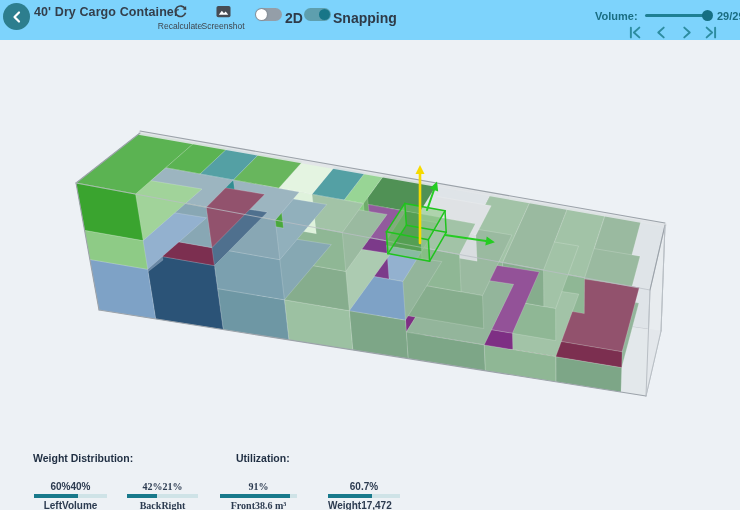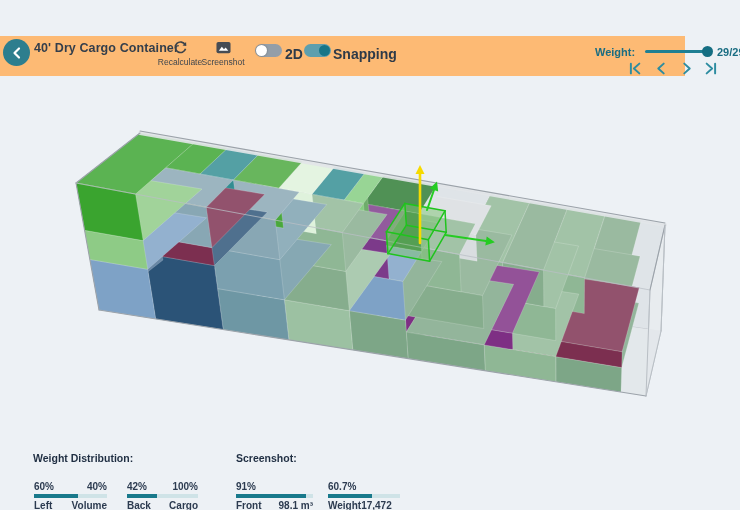--- a/index.html
+++ b/index.html
@@ -1,20 +1,20 @@
 <!DOCTYPE html>
 <html><head>
 <meta charset="utf-8">
 <style>
   html,body{margin:0;padding:0;}
   body{width:740px;height:510px;position:relative;overflow:hidden;
        background:#edf1f5;font-family:"Liberation Sans",sans-serif;
        -webkit-font-smoothing:antialiased;}
   
-  .topbar{position:absolute;left:0;top:0;width:685px;height:40px;background:#fdba74;margin-top:36px;}
+  .topbar{position:absolute;left:0;top:0;width:740px;height:40px;background:#7dd3fc;}
   .back-btn{position:absolute;left:3px;top:3px;width:27px;height:27px;border-radius:50%;
             background:#2d7e8e;border:none;display:flex;align-items:center;justify-content:center;
             cursor:pointer;padding:0;}
   .title-block{position:absolute;left:34px;top:5px;}
   .app-title{font-size:12.5px;font-weight:600;color:#333e4b;letter-spacing:.1px;}
   .app-subtitle{font-size:10.5px;color:#414d5a;margin-top:2px;}
   .tool-btn{position:absolute;top:2px;background:none;border:none;cursor:pointer;
             display:flex;flex-direction:column;align-items:center;gap:2px;padding:2px 4px;}
   .tool-btn .lbl{font-size:8.5px;color:#3f464e;}
   .tb-recalc{left:155px;width:50px;}
@@ -33,23 +33,23 @@
   .stacks-label{position:absolute;left:595px;top:10px;font-size:11px;font-weight:bold;color:#1a6d82;}
   .slider-track{position:absolute;left:645px;top:14px;width:64px;height:3px;border-radius:2px;background:#1f7f93;cursor:pointer;}
   .slider-knob{position:absolute;left:702px;top:10px;width:11px;height:11px;border-radius:50%;background:#156e82;cursor:pointer;}
   .stacks-value{position:absolute;left:717px;top:10px;font-size:11px;font-weight:bold;color:#1a6d82;}
   .nav-btn{position:absolute;top:26px;width:20px;height:16px;background:none;border:none;cursor:pointer;padding:0;}
   
   .stat-heading{position:absolute;top:452px;font-size:10.5px;font-weight:bold;color:#1f2e42;}
   .hd-wd{left:33px;}
   .hd-ut{left:236px;}
   .bargroup{position:absolute;top:481px;}
-  .g1{left:34px;width:73px;} .g2{left:127px;width:71px;}
-  .g3{left:236px;width:77px;} .g4{left:328px;width:72px;}
-  .pct-row,.lab-row{display:flex;justify-content:space-between;font-size:10px;font-weight:bold;color:#2c3b50;line-height:11px;}
+  .g1{left:34px;width:73px;} .g2{left:127px;width:71px;font-family:Liberation Serif, serif;}
+  .g3{left:220px;width:77px;font-family:Liberation Serif, serif;} .g4{left:328px;width:72px;}
+  .pct-row,.lab-row{display:flex;justify-content:center;font-size:10px;font-weight:bold;color:#2c3b50;line-height:11px;}
   .bar{height:4px;background:#cfe3e7;margin:2px 0 2px 0;position:relative;}
   .bar .fill{position:absolute;left:0;top:0;bottom:0;background:#18798b;}
   
   #viewport{position:absolute;left:0;top:0;width:740px;height:510px;}
 </style>
 </head>
 <body>
 
 <div id="viewport">
   <svg id="scene" width="740" height="510" viewBox="0 0 740 510">
@@ -231,21 +231,21 @@
   <div class="toggle tg-2d">
       <div class="knob"></div>
     </div>
   <span class="tg-label lb-2d">2D</span>
 
   <div class="toggle tg-snap">
       <div class="knob"></div>
     </div>
   <span class="tg-label lb-snap">Snapping</span>
 
-  <span class="stacks-label">Weight:</span>
+  <span class="stacks-label">Volume:</span>
   <div class="slider-track"></div>
   <div class="slider-knob"></div>
   <span class="stacks-value">29/29</span>
 
   <button class="nav-btn" style="left:625px;">
     <svg width="16" height="13" viewBox="0 0 14 12">
       <path d="M3.2 1.5v9M11 1.5L6 6l5 4.5" fill="none" stroke="#2d8ca0" stroke-width="1.8" stroke-linecap="round" stroke-linejoin="round"></path>
     </svg>
   </button>
   <button class="nav-btn" style="left:651px;">
@@ -259,60 +259,60 @@
     </svg>
   </button>
   <button class="nav-btn" style="left:701px;">
     <svg width="16" height="13" viewBox="0 0 14 12">
       <path d="M10.8 1.5v9M3 1.5L8 6l-5 4.5" fill="none" stroke="#2d8ca0" stroke-width="1.8" stroke-linecap="round" stroke-linejoin="round"></path>
     </svg>
   </button>
 </header>
 
 <div class="stat-heading hd-wd">Weight Distribution:</div>
-<div class="stat-heading hd-ut">Screenshot:</div>
+<div class="stat-heading hd-ut">Utilization:</div>
 
 <div class="bargroup g1">
   <div class="pct-row">
     <span>60%</span>
     <span>40%</span>
   </div>
   <div class="bar">
       <div class="fill" style="width: 60%;"></div>
     </div>
   <div class="lab-row">
     <span>Left</span>
     <span>Volume</span>
   </div>
 </div>
 
 <div class="bargroup g2">
   <div class="pct-row">
     <span>42%</span>
-    <span>100%</span>
+    <span>21%</span>
   </div>
   <div class="bar">
       <div class="fill" style="width: 42%;"></div>
     </div>
   <div class="lab-row">
     <span>Back</span>
-    <span>Cargo</span>
+    <span>Right</span>
   </div>
 </div>
 
 <div class="bargroup g3">
   <div class="pct-row">
     <span>91%</span>
   </div>
   <div class="bar">
       <div class="fill" style="width: 91%;"></div>
     </div>
   <div class="lab-row">
     <span>Front</span>
-    <span>98.1 m³</span>
+    <span>38.6 m³</span>
   </div>
 </div>
 
 <div class="bargroup g4">
   <div class="pct-row">
     <span>60.7%</span>
   </div>
   <div class="bar">
       <div class="fill" style="width: 60.7%;"></div>
     </div>

